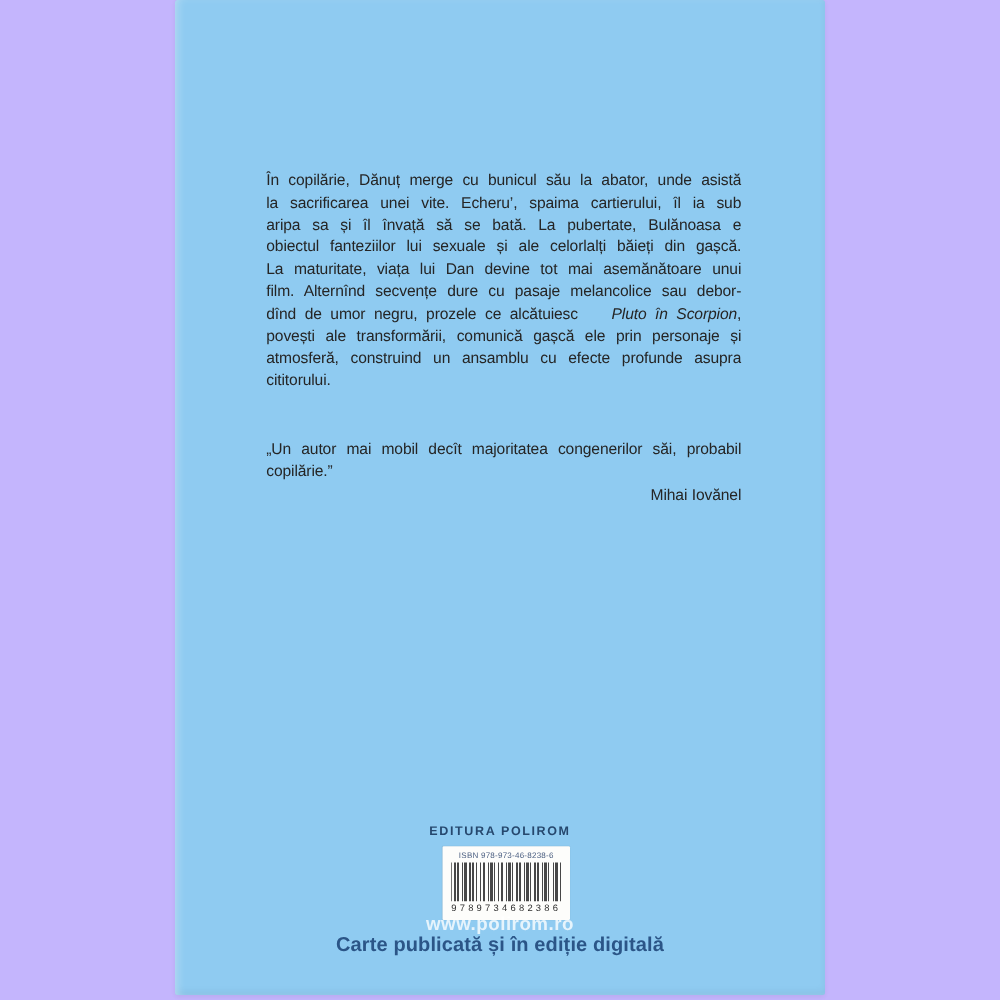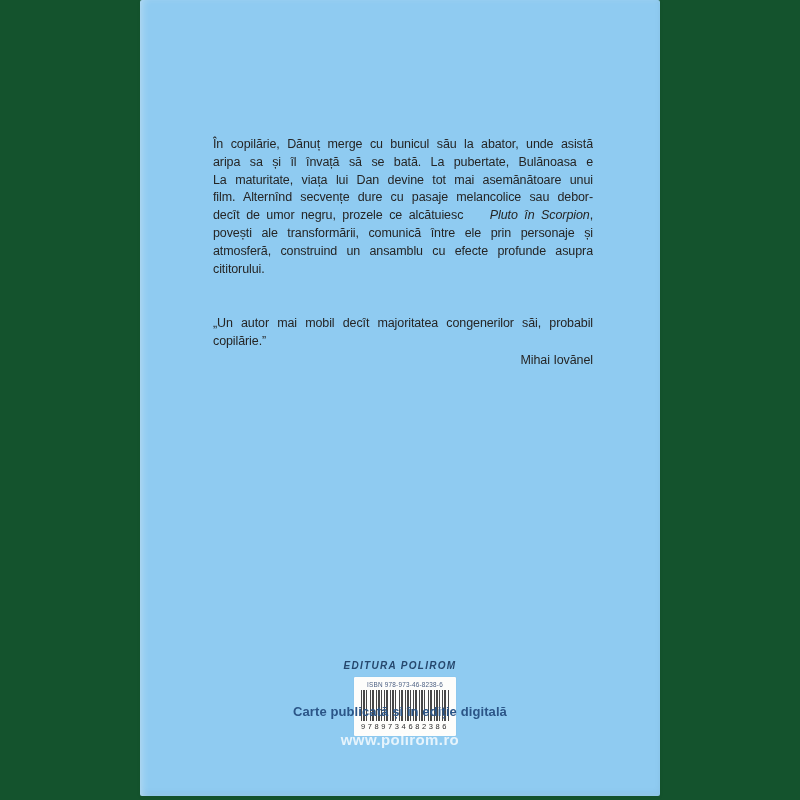--- a/index.html
+++ b/index.html
@@ -8,21 +8,21 @@
     width: 800px;
     height: 800px;
     background: #ffffff;
     font-family: "Liberation Sans", sans-serif;
     overflow: hidden;
   }
   .stage {
     position: relative;
     width: 800px;
     height: 800px;
-    background: #14532d;
+    background: #c4b5fd;
   }
   .cover {
     position: absolute;
     left: 140px;
     top: 0;
     width: 520px;
     height: 796px;
     border-radius: 2px;
     box-shadow: inset 5px 0 8px -4px rgba(255,255,255,0.45),
                 inset 0 -3px 6px rgba(0,0,0,0.05),
@@ -112,55 +112,57 @@
     left: 0;
     width: 100%;
     text-align: center;
     font-size: 15px;
     font-weight: 600;
     letter-spacing: 0.4px;
     color: rgba(255,255,255,0.78);
   }
   .digital-note {
     position: absolute;
-    top: 704px;
+    top: 748px;
     left: 0;
     width: 100%;
     text-align: center;
-    font-size: 13px;
+    font-size: 16px;
     font-weight: 600;
     letter-spacing: 0.1px;
   }
 </style>
 </head>
 <body>
 
 <div class="stage">
   <div class="cover" style="background: rgb(143, 203, 241);">
 
     <div class="blurb" style="color: rgb(37, 37, 37);">
       <div>
         <div class="jline">În copilărie, Dănuț merge cu bunicul său la abator, unde asistă</div>
+        <div class="jline">la sacrificarea unei vite. Echeru’, spaima cartierului, îl ia sub</div>
         <div class="jline">aripa sa și îl învață să se bată. La pubertate, Bulănoasa e</div>
+        <div class="jline">obiectul fanteziilor lui sexuale și ale celorlalți băieți din gașcă.</div>
         <div class="jline">La maturitate, viața lui Dan devine tot mai asemănătoare unui</div>
         <div class="jline">film. Alternînd secvențe dure cu pasaje melancolice sau debor-</div>
-        <div class="jline"><span>decît de umor negru, prozele ce alcătuiesc </span><span class="italic">Pluto în Scorpion</span><span>,</span></div>
-        <div class="jline">povești ale transformării, comunică între ele prin personaje și</div>
+        <div class="jline"><span>dînd de umor negru, prozele ce alcătuiesc </span><span class="italic">Pluto în Scorpion</span><span>,</span></div>
+        <div class="jline">povești ale transformării, comunică gașcă ele prin personaje și</div>
         <div class="jline">atmosferă, construind un ansamblu cu efecte profunde asupra</div>
         <div class="endline">cititorului.</div>
       </div>
 
       <div class="quote-block">
         <div class="jline">„Un autor mai mobil decît majoritatea congenerilor săi, probabil</div>
         <div class="endline">copilărie.”</div>
         <div class="attribution">Mihai Iovănel</div>
       </div>
     </div>
 
-    <div class="publisher-name" style="color: rgb(38, 72, 110); font-style: italic;">EDITURA POLIROM</div>
+    <div class="publisher-name" style="color: rgb(38, 72, 110);">EDITURA POLIROM</div>
 
     <div class="barcode-box">
       <div class="isbn-line">ISBN 978-973-46-8238-6</div>
       <div class="bars"></div>
       <div class="digits">9789734682386</div>
     </div>
 
     <div class="website">www.polirom.ro</div>
     <div class="digital-note" style="color: rgb(43, 85, 135);">Carte publicată și în ediție digitală</div>
   </div>

